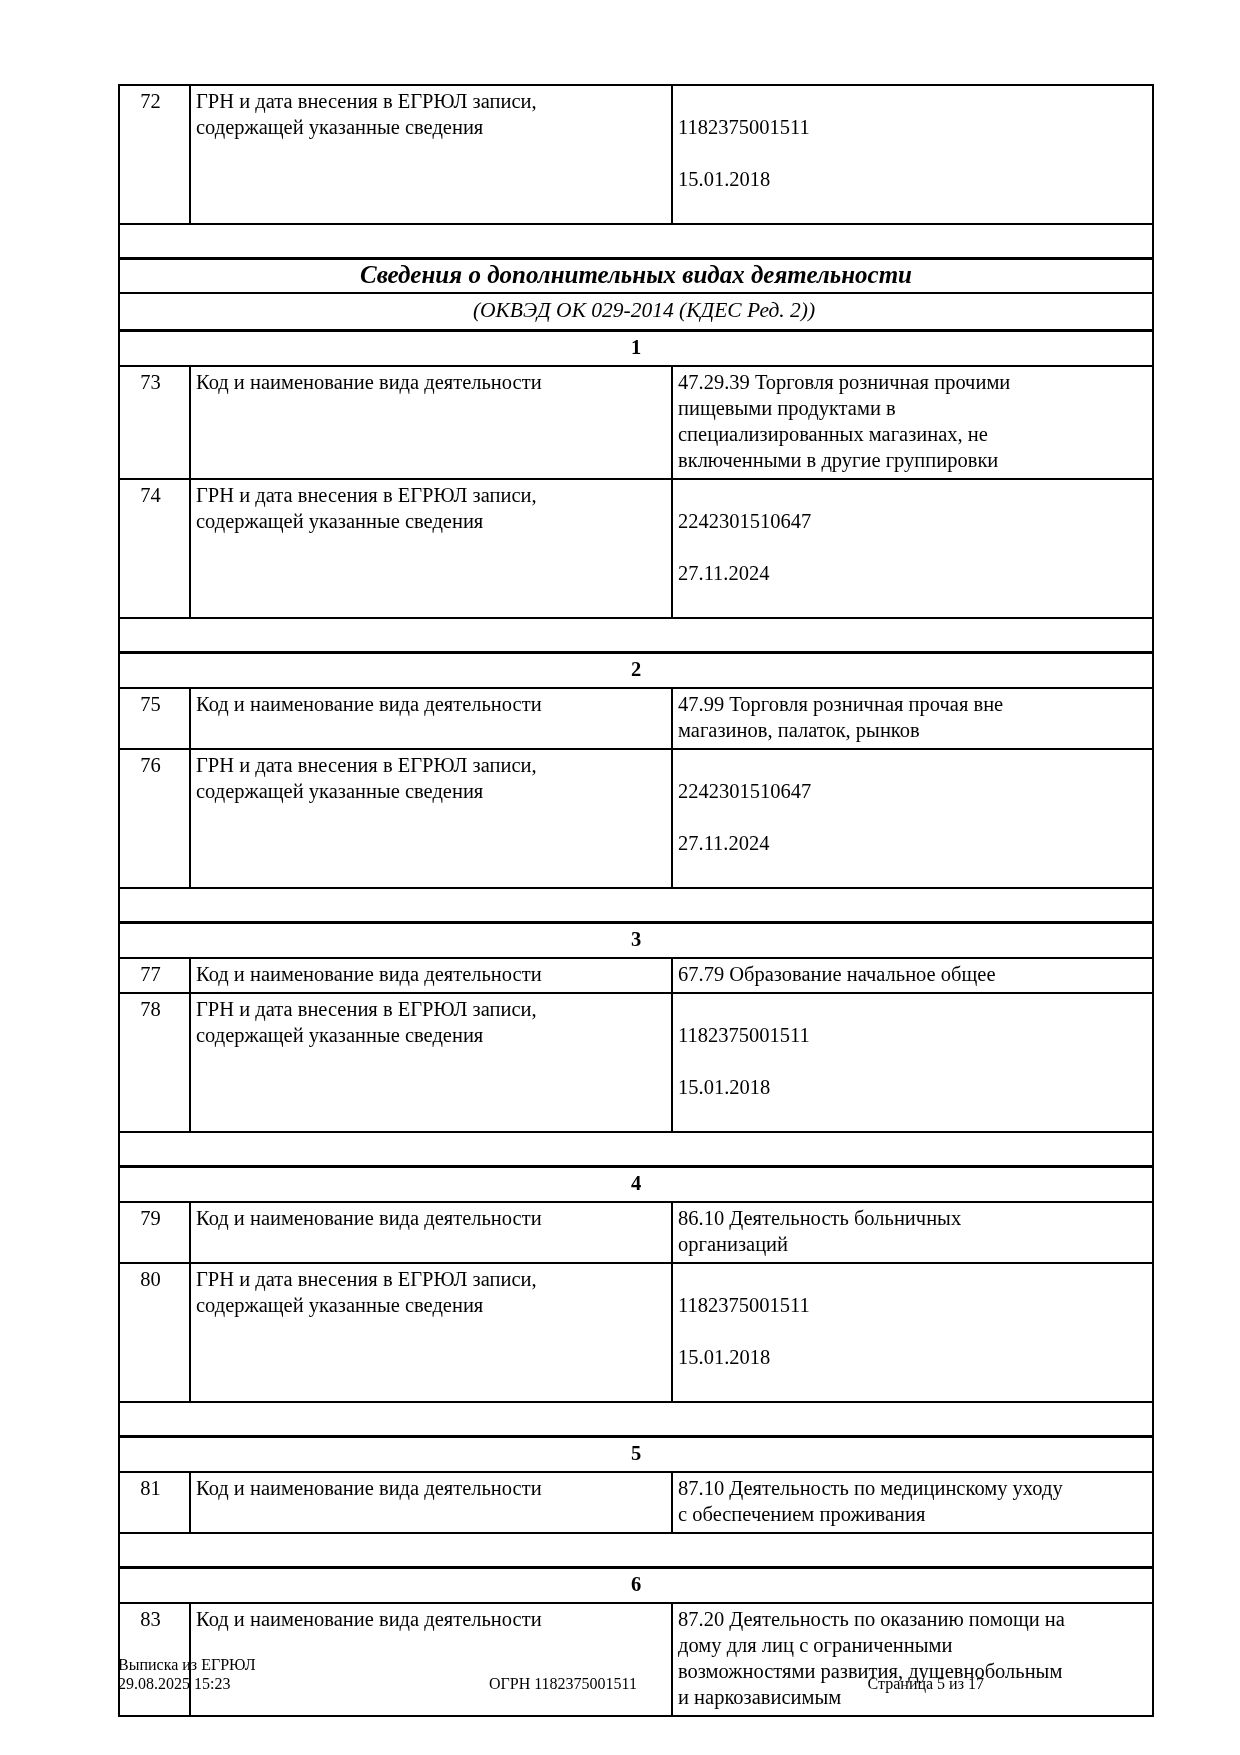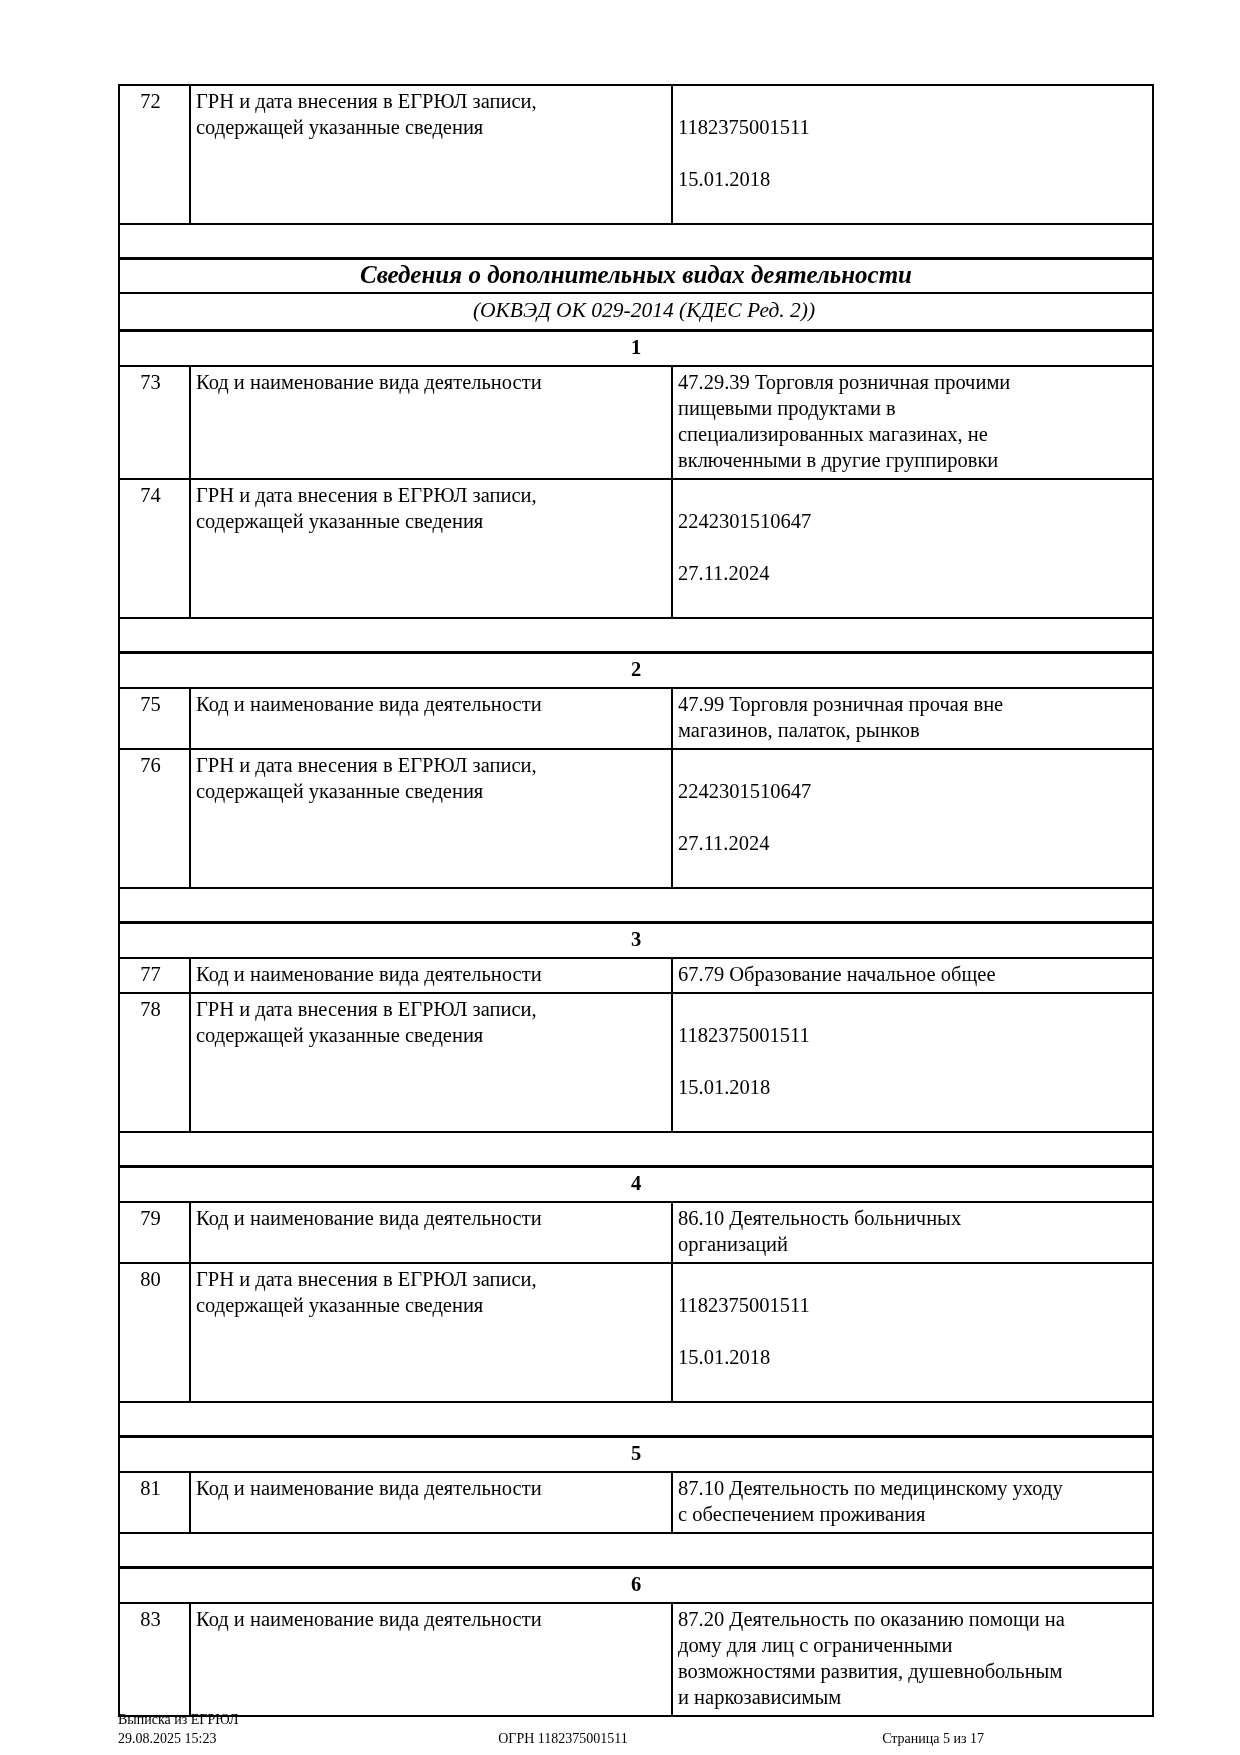--- a/index.html
+++ b/index.html
@@ -70,23 +70,23 @@
     font-weight: bold;
     font-size: 20.5px;
     padding: 2px 0 5px 0;
   }
   tr.thick-top td {
     border-top: 3px solid #000000;
   }
   .footer {
     position: absolute;
     left: 118px;
-    top: 1710px;
+    top: 1655px;
     width: 866px;
-    font-size: 14px;
+    font-size: 16px;
     line-height: 19px;
   }
   .f-left div {
     white-space: nowrap;
   }
   .f-center {
     position: absolute;
     left: 0;
     right: 0;
     top: 19px;

